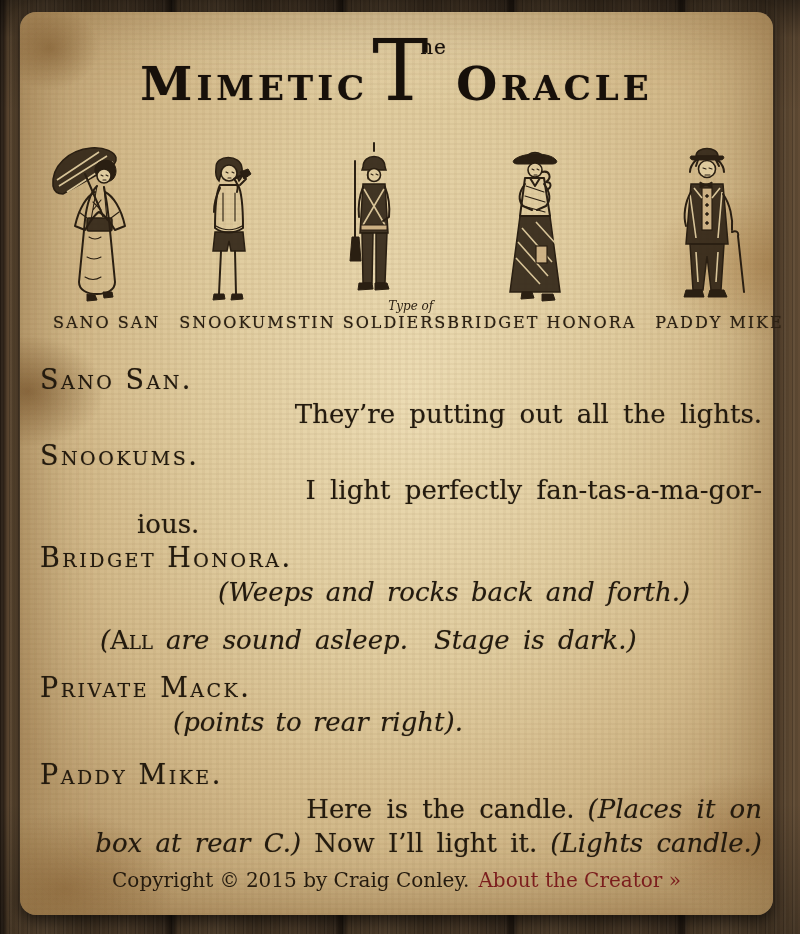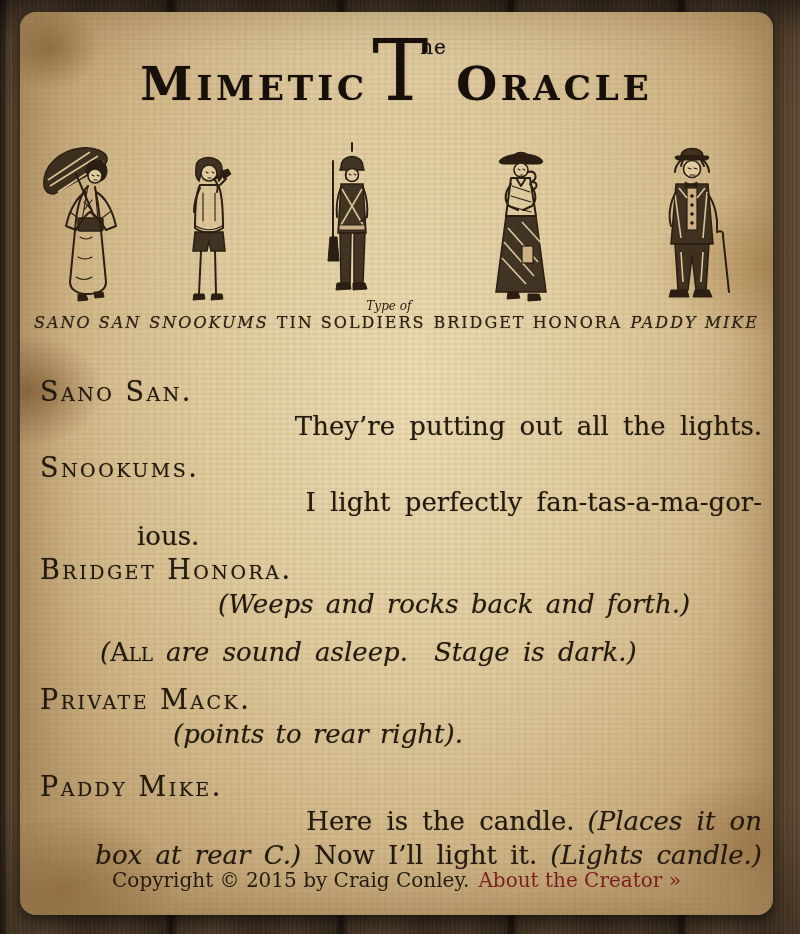--- a/index.html
+++ b/index.html
@@ -54,31 +54,31 @@
   .characters{
     position:absolute; top:120px; left:14px; right:14px; height:200px;
     display:flex; justify-content:space-between; align-items:flex-end;
     color:#2c2113;
   }
   .character{display:flex; flex-direction:column; align-items:center; justify-content:flex-end;}
   .char-label{
     font-size:16px; letter-spacing:2px; margin-top:3px; white-space:nowrap;
     text-shadow:0 0 1px rgba(44,33,19,0.6);
   }
-  .char-label.slant{font-style:italic;}
+  .char-label.slant{margin-left:19px;}
   .pre-label{font-size:12px; letter-spacing:0; align-self:flex-end; margin:0 14px -3px 0; font-style:italic;}
   .figure{display:block;}
   .ink{stroke:#2a1f12; fill:none; stroke-width:2; stroke-linecap:round; stroke-linejoin:round;}
   .ink-thin{stroke:#2a1f12; fill:none; stroke-width:1.1; stroke-linecap:round;}
   .ink-fill{fill:#2a1f12; stroke:#2a1f12; stroke-width:1;}
   .ink-soft{fill:rgba(42,31,18,0.88); stroke:#2a1f12; stroke-width:1.5;}
   .lt{stroke:#d8c498; stroke-width:1.6; fill:none;}
   
   .script{
-    position:absolute; top:353px; left:20px; right:11px;
+    position:absolute; top:341px; left:20px; right:11px;
     font-size:26px; line-height:34px; color:#231a0e;
     text-shadow:0 0 1px rgba(35,26,14,0.45);
   }
   .sc{font-variant:small-caps;}
   .it{font-style:italic;}
   .line-speaker{font-variant:small-caps; font-size:27px; letter-spacing:2.5px;}
   .right{text-align:right; word-spacing:6px;}
   .mt10{margin-top:10px}.mt8{margin-top:8px}.mt14{margin-top:14px}.mt5{margin-top:19px}
   .ind-ious{margin-left:97px;}
   .ind-weeps{margin-left:178px; font-style:italic; word-spacing:4px;}

